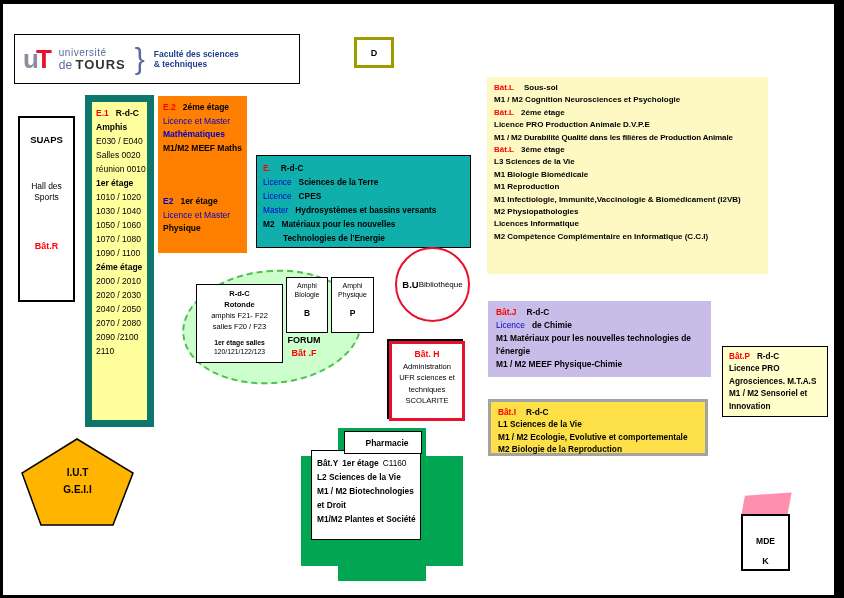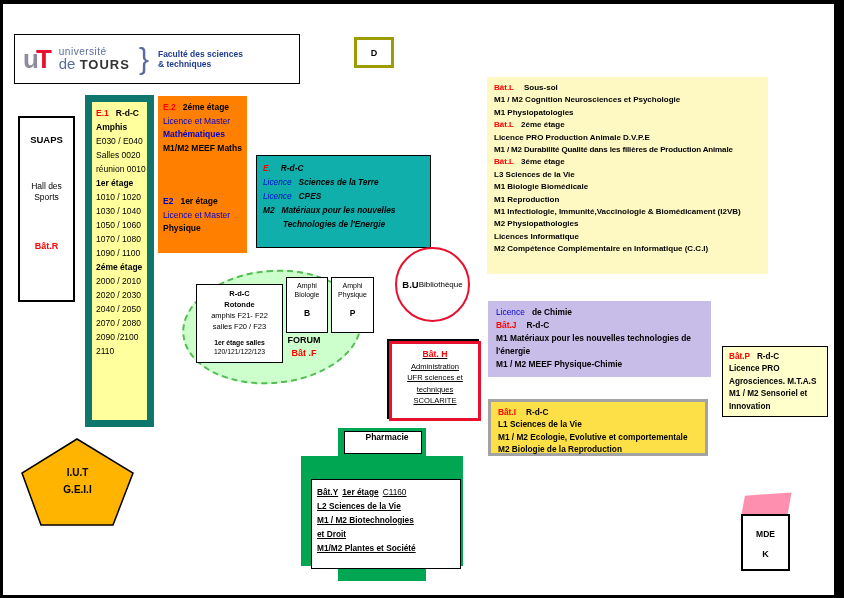--- a/index.html
+++ b/index.html
@@ -17,77 +17,77 @@
   #strip-left{left:0;top:0;width:3px;height:598px;}
   #strip-right{right:0;top:0;width:10px;height:598px;}
   #strip-bottom{left:0;bottom:0;width:844px;height:3px;}
 
   #logo{position:absolute;left:14px;top:34px;width:286px;height:50px;border:1px solid #000;background:#fff;display:flex;align-items:center;padding:0 8px;gap:7px;}
   #logo-mark{font-weight:bold;font-size:26px;line-height:26px;}
   #logo-u{color:#8C8C9E;}
   #logo-t{color:#E8112D;margin-left:-3px;}
   #logo-universite{font-size:10px;color:#5A6B9E;letter-spacing:.5px;}
   #logo-tours-line{font-size:13px;line-height:14px;}
-  #logo-de{color:#5A6B9E;font-size:15px;}
+  #logo-de{color:#5A6B9E;font-size:12px;}
   #logo-tours{font-weight:bold;color:#333;letter-spacing:1px;}
   #logo-brace{font-size:30px;color:#5A6B9E;font-weight:300;margin:0 2px;line-height:30px;}
   #logo-fac{font-size:8.5px;font-weight:bold;color:#1F3D8C;line-height:10px;}
 
   #dbox{position:absolute;left:354px;top:37px;width:40px;height:31px;border:3px solid #9C9C00;background:#fff;display:flex;align-items:center;justify-content:center;font-size:9px;font-weight:bold;}
 
   #suaps{position:absolute;left:18px;top:116px;width:57px;height:186px;border:2px solid #000;background:#fff;text-align:center;font-size:8.5px;}
   #suaps-title{margin-top:16px;font-size:9.5px;}
   #suaps-sub{margin-top:36px;line-height:11px;}
   #suaps-bat{margin-top:38px;font-size:9px;}
 
   #e1{position:absolute;left:85px;top:95px;width:69px;height:332px;background:#FFFF9E;border:7px solid #0f766e;padding:4px;font-size:8.5px;line-height:14px;}
   #e2{position:absolute;left:158px;top:96px;width:89px;height:157px;background:#FF7F00;padding:5px;font-size:8.5px;line-height:13.5px;}
   .spacer-e2{height:40px;}
-  #ebox{position:absolute;left:256px;top:155px;width:175px;height:93px;background:#10AFAC;border:1px solid #000;padding:5px 6px;font-size:8.3px;line-height:14px;font-style:italic;}
+  #ebox{position:absolute;left:256px;top:155px;width:215px;height:93px;background:#10AFAC;border:1px solid #000;padding:5px 6px;font-size:8.3px;line-height:14px;}
   #ebox .indent{margin-left:20px;}
 
   #batl{position:absolute;left:487px;top:77px;width:281px;height:197px;background:#fef9c3;padding:5px 7px;font-size:8px;line-height:12.4px;}
 
   #forum-ellipse{position:absolute;left:182px;top:270px;width:180px;height:114px;background:#CCFFCC;border:2px dashed #55BB55;border-radius:50%;transform:rotate(-5deg);z-index:1;}
   #forum-box{position:absolute;left:196px;top:284px;width:87px;height:79px;background:#fff;border:1px solid #000;text-align:center;font-size:7.5px;padding-top:3px;line-height:11px;z-index:2;}
   #forum-box .small{font-size:6.8px;line-height:9px;}
   #forum-box .gap{height:6px;}
   #forum-label{position:absolute;left:268px;top:334px;width:72px;text-align:center;font-size:9px;line-height:13px;z-index:2;}
 
   .amphi{position:absolute;width:42px;height:56px;background:#fff;border:1px solid #000;text-align:center;font-size:7px;line-height:8.5px;padding-top:4px;z-index:2;}
   #amphi-bio{left:286px;top:277px;}
   #amphi-phy{left:331px;top:277px;width:43px;}
   .amphi .letter{font-size:8.5px;font-weight:bold;margin-top:10px;}
 
   #bu{position:absolute;left:395px;top:247px;width:75px;height:75px;border:2px solid #E8112D;border-radius:50%;background:#fff;display:flex;flex-direction:row;align-items:center;justify-content:center;z-index:1;}
   #bu-title{font-weight:bold;font-size:9.5px;}
   #bu-sub{font-size:8px;}
 
-  #bath{position:absolute;left:389px;top:341px;width:92px;height:80px;background:#fff;border:3px solid #E8112D;box-shadow:-2px -2px 0 0 #000;text-align:center;font-size:7.6px;line-height:11.5px;padding-top:5px;z-index:2;text-decoration:underline;}
+  #bath{position:absolute;left:389px;top:341px;width:76px;height:80px;background:#fff;border:3px solid #E8112D;box-shadow:-2px -2px 0 0 #000;text-align:center;font-size:7.6px;line-height:11.5px;padding-top:5px;z-index:2;}
   #bath-code{color:#FF0000;font-weight:bold;font-size:8.6px;}
 
   #batj{position:absolute;left:488px;top:301px;width:223px;height:76px;background:#C8BCE8;padding:5px 8px;font-size:8.4px;line-height:13px;}
   #batp{position:absolute;left:722px;top:346px;width:106px;height:71px;background:#FFFFCC;border:1px solid #000;padding:4px 6px;font-size:8.2px;line-height:12.4px;}
   #bati{position:absolute;left:488px;top:399px;width:220px;height:57px;background:#fde047;border:3px solid #a3a3a3;padding:4px 7px;font-size:8.3px;line-height:12.4px;}
 
   #iut{position:absolute;left:20px;top:437px;width:115px;height:90px;}
   #iut svg{position:absolute;left:0;top:0;}
   #iut-text{position:absolute;left:0;top:27px;width:100%;text-align:center;font-size:10px;line-height:17px;}
 
-  #pharmacie{position:absolute;left:344px;top:431px;width:78px;height:23px;background:#fff;border:1px solid #000;display:flex;align-items:flex-start;justify-content:center;font-weight:bold;font-size:8.5px;z-index:3;padding-left:8px;}
+  #pharmacie{position:absolute;left:344px;top:431px;width:78px;height:23px;background:#fff;border:1px solid #000;display:flex;align-items:center;justify-content:center;font-weight:bold;font-size:8.5px;z-index:3;padding-left:8px;}
   .green{position:absolute;background:#00A651;z-index:1;}
   #green-top{left:338px;top:428px;width:88px;height:30px;}
   #green-main{left:301px;top:456px;width:162px;height:110px;}
   #green-bottom{left:338px;top:564px;width:88px;height:17px;}
-  #baty{position:absolute;left:311px;top:479px;width:150px;height:90px;background:#fff;border:1px solid #000;padding:5px;font-size:8.3px;line-height:14px;z-index:2;text-decoration:underline;}
+  #baty{position:absolute;left:311px;top:450px;width:110px;height:90px;background:#fff;border:1px solid #000;padding:5px;font-size:8.3px;line-height:14px;z-index:2;}
   #baty .sp3{margin-left:4px;}
 
   #mde-top{position:absolute;left:743px;top:494px;width:46px;height:25px;background:#FF8FAE;transform:skewX(-14deg) rotate(-4deg);z-index:1;}
   #mde-body{position:absolute;left:741px;top:514px;width:49px;height:57px;background:#fff;border:2px solid #000;z-index:2;text-align:center;font-size:8.5px;}
-  #mde-body .l1{margin-top:13px;font-weight:bold;}
+  #mde-body .l1{margin-top:20px;font-weight:bold;}
   #mde-body .l2{margin-top:10px;font-weight:bold;font-size:9px;}
 </style>
 </head>
 <body>
 
 <div class="strip" id="strip-top"></div>
 <div class="strip" id="strip-left"></div>
 <div class="strip" id="strip-right"></div>
 <div class="strip" id="strip-bottom"></div>
 
@@ -146,28 +146,28 @@
   <div class="spacer-e2"></div>
   <div class="line"><span class="blue b">E2</span><span class="b sp">1er étage</span></div>
   <div class="line blue">Licence et Master</div>
   <div class="line b">Physique</div>
 </div>
 
 <div id="ebox">
   <div class="line"><span class="red b">E.</span><span class="b sp2">R-d-C</span></div>
   <div class="line"><span class="blue">Licence</span><span class="b sp">Sciences de la Terre</span></div>
   <div class="line"><span class="blue">Licence</span><span class="b sp">CPES</span></div>
+  <div class="line"><span class="blue">Master</span><span class="b sp">Hydrosystèmes et bassins versants</span></div>
   <div class="line"><span class="b">M2</span><span class="b sp">Matériaux pour les nouvelles</span></div>
   <div class="line indent b">Technologies de l'Energie</div>
 </div>
 
 <div id="batl">
   <div class="line"><span class="red b">Bât.L</span><span class="b sp2">Sous-sol</span></div>
   <div class="line b">M1 / M2 Cognition Neurosciences et Psychologie</div>
-  <div class="line b">M1 Physiopatologies</div>
   <div class="line"><span class="red b">Bât.L</span><span class="b sp">2éme étage</span></div>
   <div class="line b">Licence PRO Production Animale D.V.P.E</div>
   <div class="line b tight">M1 / M2  Durabilité Qualité dans les filières de Production Animale</div>
   <div class="line"><span class="red b">Bât.L</span><span class="b sp">3éme étage</span></div>
   <div class="line b">L3 Sciences de la Vie</div>
   <div class="line b">M1 Biologie Biomédicale</div>
   <div class="line b">M1 Reproduction</div>
   <div class="line b">M1 Infectiologie, Immunité,Vaccinologie &amp; Biomédicament (I2VB)</div>
   <div class="line b">M2 Physiopathologies</div>
   <div class="line b">Licences Informatique</div>
@@ -207,22 +207,22 @@
 
 <div id="bath">
   <div id="bath-code">Bât. H</div>
   <div>Administration</div>
   <div>UFR sciences et</div>
   <div>techniques</div>
   <div>SCOLARITE</div>
 </div>
 
 <div id="batj">
+  <div class="line"><span class="red b">Bât.J</span><span class="b sp2">R-d-C</span></div>
   <div class="line"><span class="blue">Licence</span><span class="b sp">de Chimie</span></div>
-  <div class="line"><span class="red b">Bât.J</span><span class="b sp2">R-d-C</span></div>
   <div class="line b">M1 Matériaux pour les nouvelles technologies de</div>
   <div class="line b">l'énergie</div>
   <div class="line b">M1 / M2 MEEF Physique-Chimie</div>
 </div>
 
 <div id="batp">
   <div class="line"><span class="red b">Bât.P</span><span class="b sp">R-d-C</span></div>
   <div class="line b">Licence PRO</div>
   <div class="line b">Agrosciences. M.T.A.S</div>
   <div class="line b">M1 / M2 Sensoriel et</div>

